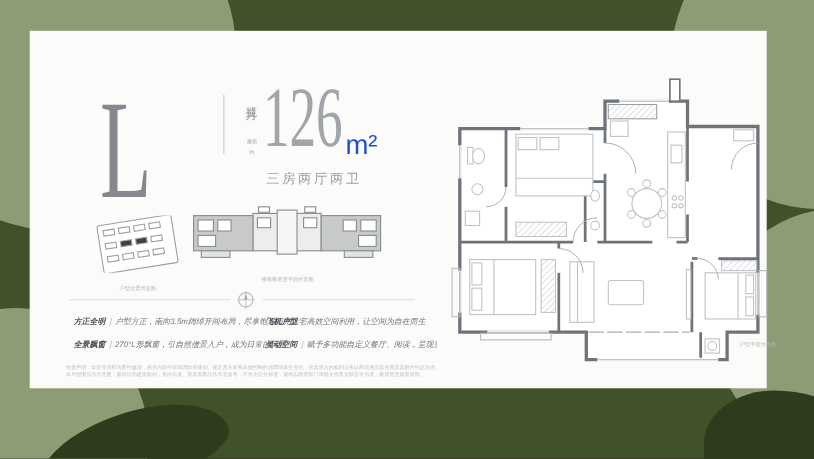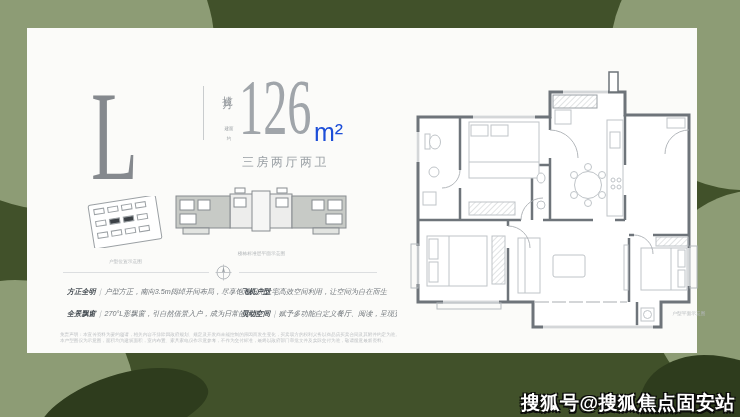--- a/index.html
+++ b/index.html
@@ -306,14 +306,13 @@
 
         <line x1="132" y1="232" x2="224" y2="232" stroke="#a9aeb2" stroke-width="1.2" stroke-dasharray="14 3"></line>
       </svg>
       <div class="plan-caption">
           <span class="sc">户型平面示意图</span>
         </div>
     </div>
 
   </div>
 
-  <div class="watermark">搜狐号@搜狐焦点固安站</div>
 </div>
 
 </body></html>

